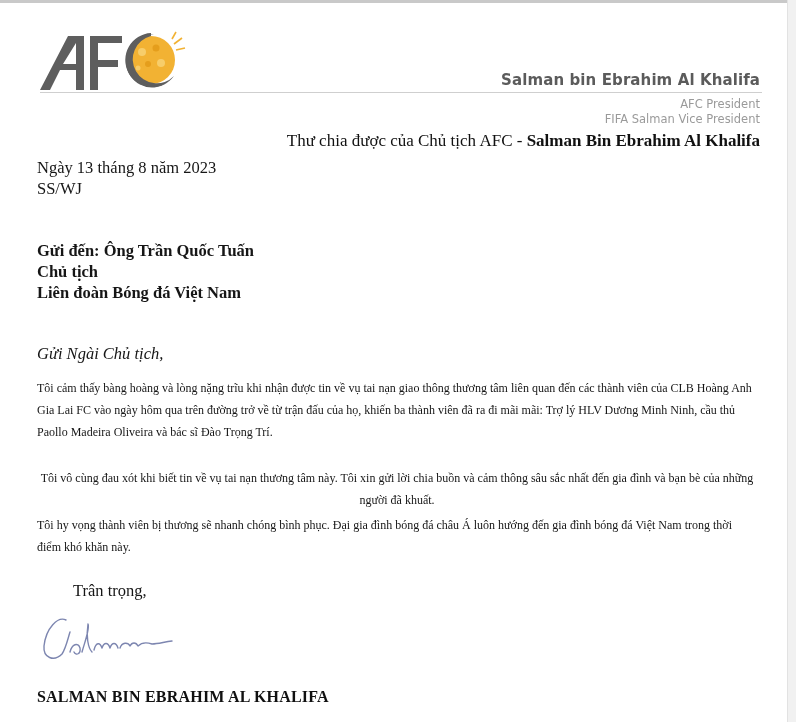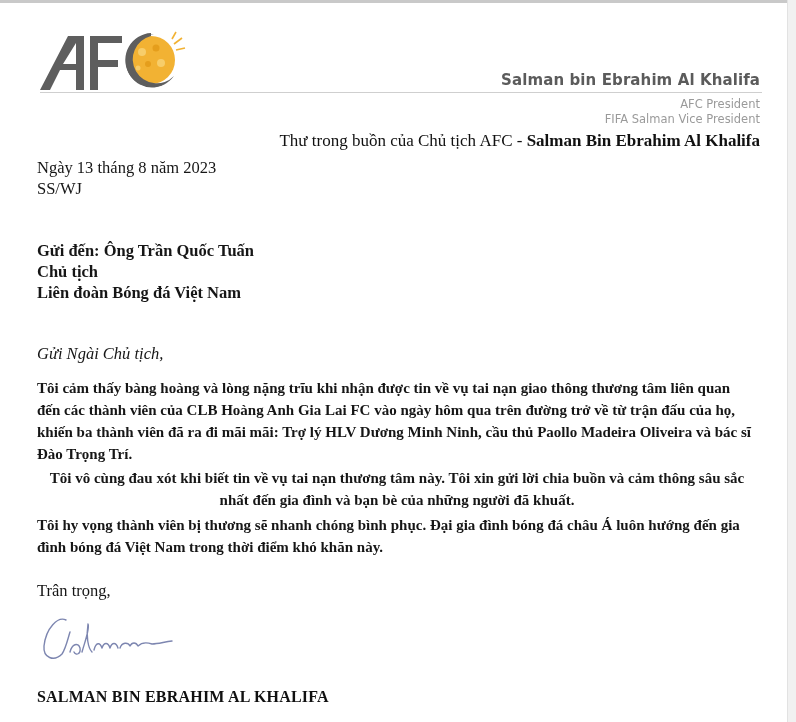--- a/index.html
+++ b/index.html
@@ -25,21 +25,21 @@
     }
     .role1 { top: 97px; margin-left: 31px; }
     .role2 { top: 112px; }
     .letter-title {
       position: absolute; right: 36px; top: 131px;
       font-size: 17px; color: #111;
     }
     .letter-title b { font-weight: bold; }
     .text { position: absolute; left: 37px; font-size: 16.5px; line-height: 21px; color: #161616; }
     .bold { font-weight: bold; }
-    .para { position: absolute; left: 37px; width: 720px; font-size: 15px; line-height: 22px; color: #161616; margin: 0; font-weight: bold; }
+    .para { position: absolute; left: 37px; width: 720px; font-size: 12px; line-height: 22px; color: #161616; margin: 0; }
     .signature { position: absolute; left: 36px; top: 608px; width: 160px; height: 60px; }
     .sign-name { position: absolute; left: 37px; top: 688px; font-size: 16px; font-weight: bold; letter-spacing: 0.2px; color: #111; }
   </style>
 </head>
 <body>
 
 <div class="top-border"></div>
 <div class="right-strip"></div>
 
 <svg class="logo" viewBox="0 0 150 62">
@@ -65,37 +65,37 @@
   <path d="M88 30 A26 26 0 0 0 130 52 A25 25 0 0 1 92 30 A25 25 0 0 1 116 4 A26 26 0 0 0 88 30 Z" fill="#5e5e5e"></path>
 </svg>
 
 <div class="head-rule"></div>
 
 <div class="sender-name">Salman bin Ebrahim Al Khalifa</div>
 <div class="sender-role role1">AFC President</div>
 <div class="sender-role role2">FIFA Salman Vice President</div>
 
 <div class="letter-title">
-  <span>Thư trong buồn của Chủ tịch AFC - </span><b>Salman Bin Ebrahim Al Khalifa</b>
+  <span>Thư chia được của Chủ tịch AFC - </span><b>Salman Bin Ebrahim Al Khalifa</b>
 </div>
 
 <div class="text" style="top:157px;">Ngày 13 tháng 8 năm 2023</div>
 <div class="text" style="top:178px;">SS/WJ</div>
 
 <div class="text bold" style="top:240px;">Gửi đến: Ông Trần Quốc Tuấn</div>
 <div class="text bold" style="top:261px;text-align:right;">Chủ tịch</div>
 <div class="text bold" style="top:282px;">Liên đoàn Bóng đá Việt Nam</div>
 
 <div class="text" style="top:343px;font-style:italic;">Gửi Ngài Chủ tịch,</div>
 
 <p class="para" style="top:377px;">Tôi cảm thấy bàng hoàng và lòng nặng trĩu khi nhận được tin về vụ tai nạn giao thông thương tâm liên quan đến các thành viên của CLB Hoàng Anh Gia Lai FC vào ngày hôm qua trên đường trở về từ trận đấu của họ, khiến ba thành viên đã ra đi mãi mãi: Trợ lý HLV Dương Minh Ninh, cầu thủ Paollo Madeira Oliveira và bác sĩ Đào Trọng Trí.</p>
 <p class="para" style="top:467px;text-align:center;">Tôi vô cùng đau xót khi biết tin về vụ tai nạn thương tâm này. Tôi xin gửi lời chia buồn và cảm thông sâu sắc nhất đến gia đình và bạn bè của những người đã khuất.</p>
 <p class="para" style="top:514px;">Tôi hy vọng thành viên bị thương sẽ nhanh chóng bình phục. Đại gia đình bóng đá châu Á luôn hướng đến gia đình bóng đá Việt Nam trong thời điểm khó khăn này.</p>
 
-<div class="text" style="top:580px;">Trân trọng,</div>
+<div class="text" style="top:580px;margin-left:36px;">Trân trọng,</div>
 
 <svg class="signature" viewBox="0 0 160 60">
   <path d="M30 12 C22 8 10 20 8 38 C7 50 18 54 26 46 C30 40 32 30 34 24
            M34 44 C36 36 42 34 44 40 C45 46 40 48 38 44
            M46 44 C50 30 54 20 52 16 C50 28 52 40 56 44
            M58 42 C60 34 64 34 66 40 C68 34 72 34 74 40 C76 34 80 34 82 40
            M84 40 C86 34 92 34 94 38 C96 34 100 34 102 38 C106 34 110 34 116 36 C122 36 128 34 136 33" fill="none" stroke="#7d86b0" stroke-width="1.4" stroke-linecap="round" stroke-linejoin="round"></path>
 </svg>
 
 <div class="sign-name">SALMAN BIN EBRAHIM AL KHALIFA</div>

